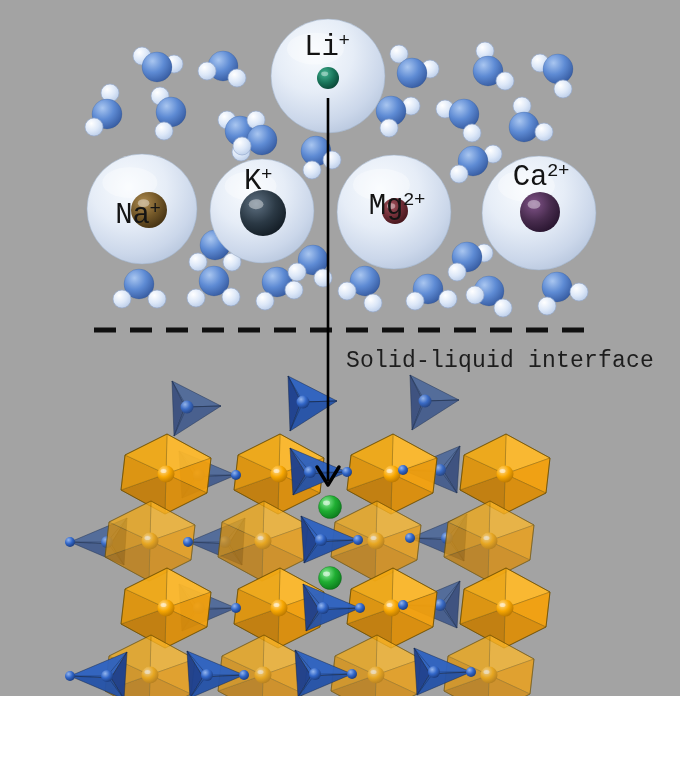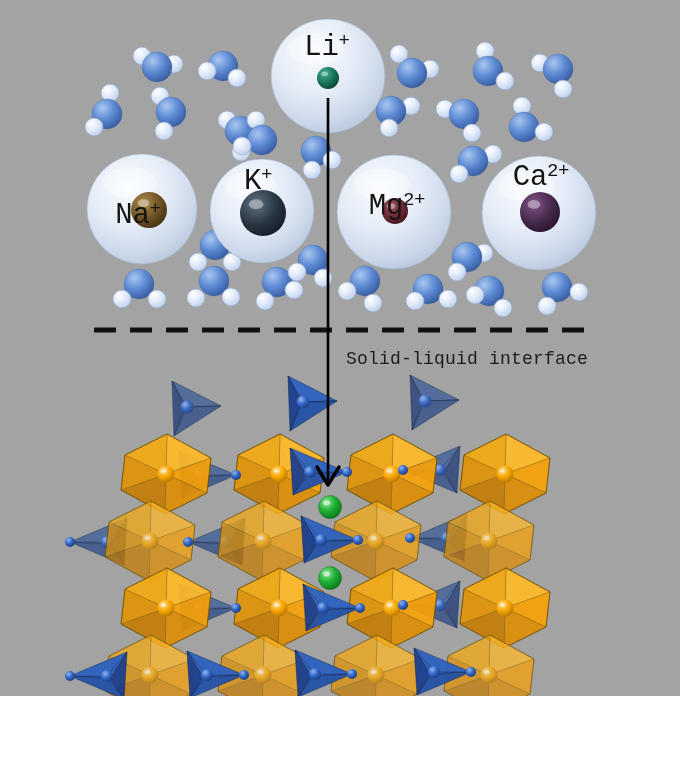--- a/index.html
+++ b/index.html
@@ -2,21 +2,21 @@
 <html><head>
 <meta charset="utf-8">
 <style>
   html,body{margin:0;padding:0;background:#ffffff;}
   .stage{position:relative;width:680px;height:696px;background:#a3a3a3;overflow:hidden;
          font-family:Liberation Mono, monospace;}
   #scene{position:absolute;left:0;top:0;}
   .ion-label{position:absolute;transform:translateX(-50%);color:#141414;font-size:29px;
              font-weight:400;letter-spacing:-0.3px;white-space:nowrap;line-height:1;}
   .ion-label sup{font-size:19px;position:relative;top:0.12em;}
-  .iface-label{position:absolute;color:#1d1d1d;font-size:18px;font-weight:400;
+  .iface-label{position:absolute;color:#1d1d1d;font-size:23px;font-weight:400;
                letter-spacing:0.2px;white-space:nowrap;line-height:1;}
 </style>
 </head>
 <body>
 
 <div class="stage">
   <svg id="scene" width="680" height="783" viewBox="0 0 680 783">
       <defs>
         <radialGradient id="gIon" cx="0.38" cy="0.3" r="0.85">
           <stop offset="0" stop-color="#F8FBFE"></stop>

